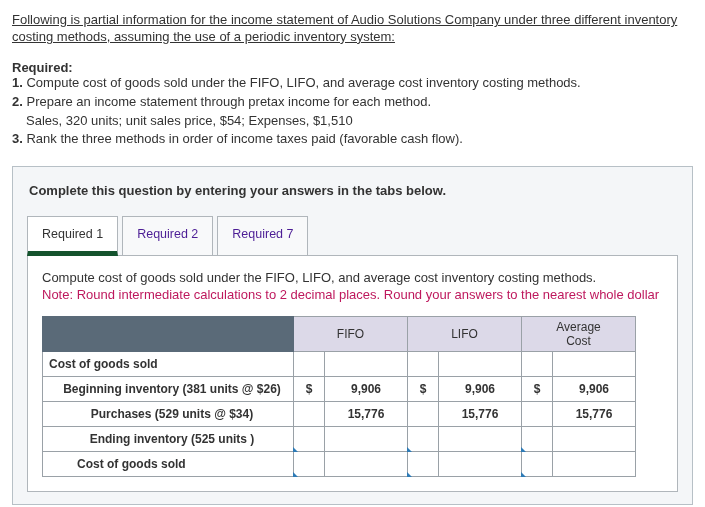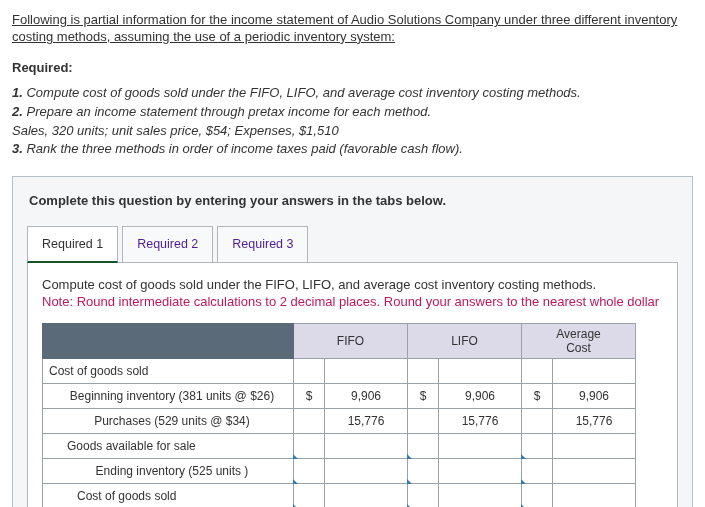--- a/index.html
+++ b/index.html
@@ -5,25 +5,25 @@
   body {
     font-family: Arial, Helvetica, sans-serif;
     font-size: 13px;
     color: #333;
     margin: 0;
     padding: 12px;
     width: 705px;
     box-sizing: border-box;
   }
   .intro { margin-bottom: 14px; line-height: 1.3; text-decoration: underline; }
-  .req-heading { font-weight: bold; margin-bottom: 10px; }
+  .req-heading { font-weight: bold; }
   .req-list { margin: 0 0 18px 0; padding: 0; line-height: 1.3; }
-  .req-list .item { margin-bottom: 2px; font-style: italic; }
+  .req-list .item { margin-bottom: 2px; }
   .req-list .num { font-weight: bold; }
-  .indent { }
+  .indent { margin-left: 14px; }
   .box {
     border: 1px solid #b7c0c6;
     background: #f4f6f8;
     padding: 12px 14px;
   }
   .complete-banner {
     font-weight: bold;
     padding: 4px 2px 18px 2px;
     font-size: 13px;
   }
@@ -33,21 +33,21 @@
   }
   .tab {
     border: 1px solid #b0b6bb;
     background: #fff;
     padding: 10px 14px;
     margin-right: 4px;
     font-size: 12.5px;
     cursor: pointer;
   }
   .tab.active {
-    border-bottom: 2px solid #14532d;
+    border-bottom: 5px solid #14532d;
     z-index: 2;
     position: relative;
   }
   .tab.inactive {
     background: #f8f9fa;
     color: #4c1d95;
   }
   .panel {
     border: 1px solid #b0b6bb;
     background: #fff;
@@ -56,20 +56,21 @@
   .instruction { margin-bottom: 2px; }
   .note { color: #be185d; margin-bottom: 14px; }
   table.data {
     border-collapse: collapse;
     font-size: 12px;
   }
   table.data th, table.data td {
     border: 1px solid #9aa1a7;
     padding: 3px 6px;
     height: 18px;
+    font-weight: bold;
   }
   table.data th {
     background: #dcd9e8;
     text-align: center;
     font-weight: normal;
     margin-top: 32px;
   }
   table.data td.label { width: 210px; background:#fff; }
   table.data td.val { width: 70px; text-align: center; background:#fff;}
   table.data td.cur { width: 18px; text-align: center; background:#fff;}
@@ -111,21 +112,21 @@
     <span>Rank the three methods in order of income taxes paid (favorable cash flow).</span>
   </div>
 </div>
 
 <div class="box">
   <div class="complete-banner">Complete this question by entering your answers in the tabs below.</div>
 
   <div class="tabs">
     <div class="tab active">Required 1</div>
     <div class="tab inactive">Required 2</div>
-    <div class="tab inactive">Required 3</div>
+    <div class="tab inactive">Required 7</div>
   </div>
 
   <div class="panel">
     <div class="instruction">Compute cost of goods sold under the FIFO, LIFO, and average cost inventory costing methods.</div>
     <div class="note">Note: Round intermediate calculations to 2 decimal places. Round your answers to the nearest whole dollar</div>
 
     <table class="data">
       <tbody>
           <tr>
         <th class="corner"></th>
@@ -157,29 +158,20 @@
       <tr>
         <td class="label pad1">Purchases (529 units @ $34)</td>
         <td class="cur"></td>
         <td class="val">15,776</td>
         <td class="cur"></td>
         <td class="val">15,776</td>
         <td class="cur"></td>
         <td class="val">15,776</td>
       </tr>
       <tr>
-        <td class="label pad2">Goods available for sale</td>
-        <td class="cur tick"></td>
-            <td class="val"></td>
-        <td class="cur tick"></td>
-            <td class="val"></td>
-        <td class="cur tick"></td>
-            <td class="val"></td>
-      </tr>
-      <tr>
         <td class="label pad1">Ending inventory (525 units )</td>
         <td class="cur tick"></td>
             <td class="val"></td>
         <td class="cur tick"></td>
             <td class="val"></td>
         <td class="cur tick"></td>
             <td class="val"></td>
       </tr>
       <tr>
         <td class="label pad3">Cost of goods sold</td>

